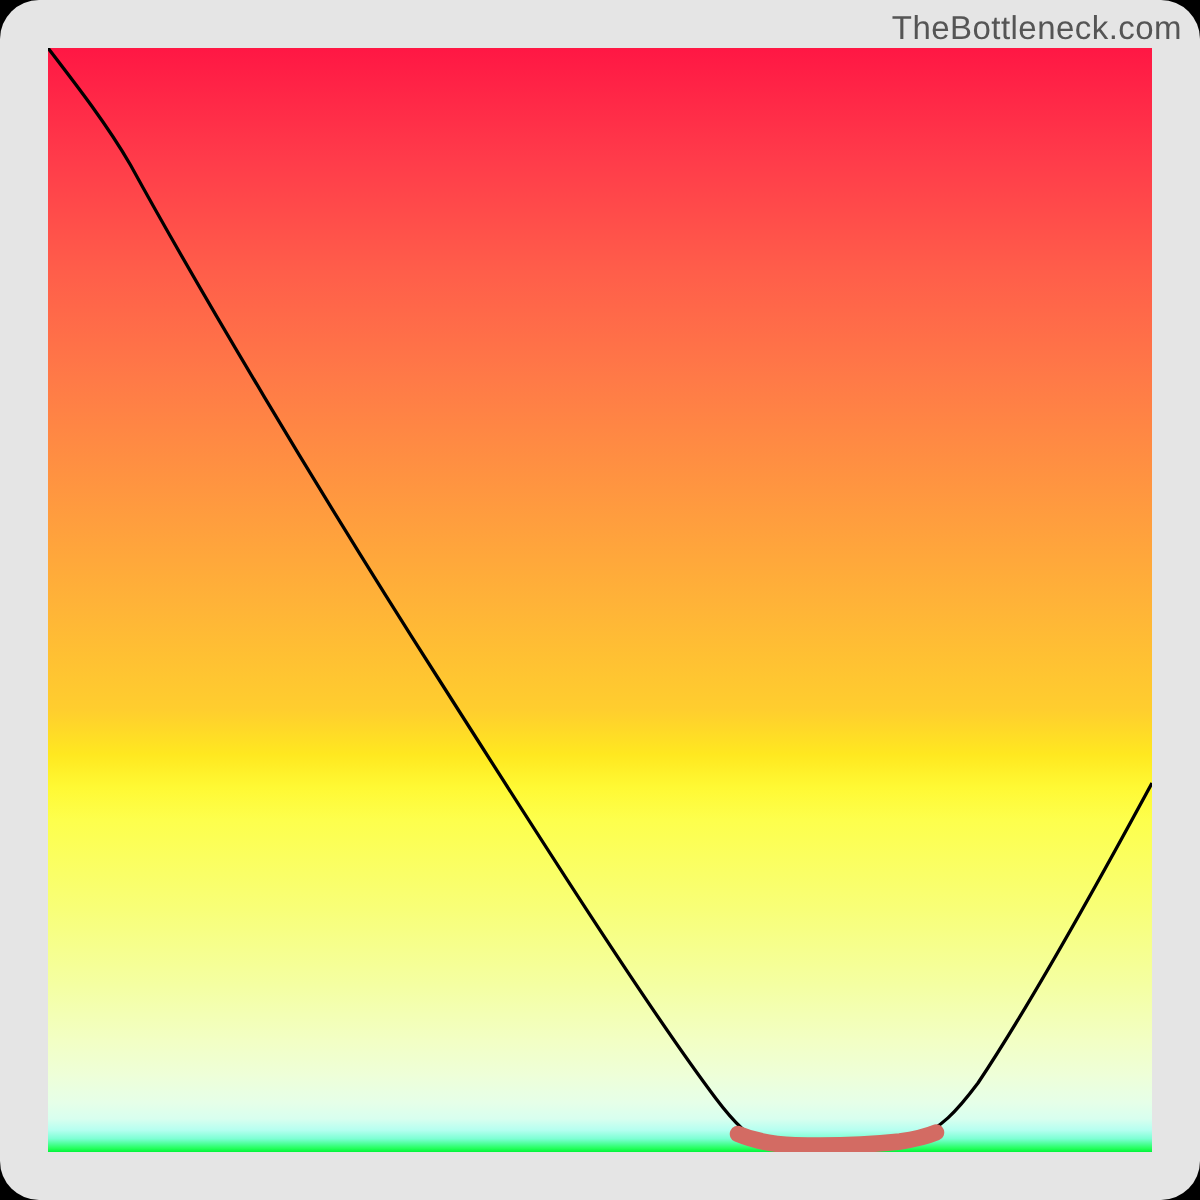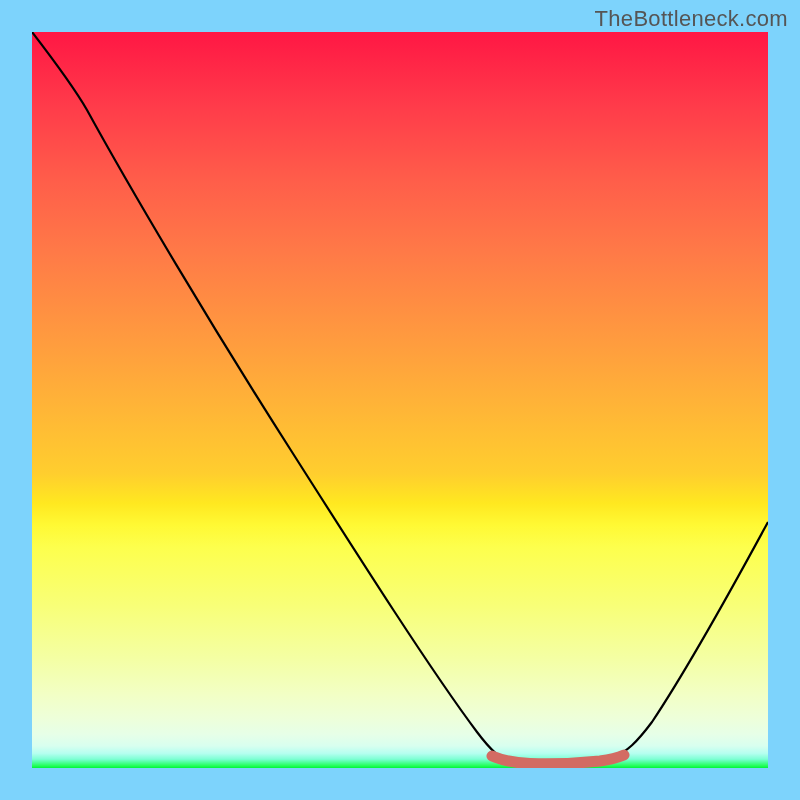--- a/index.html
+++ b/index.html
@@ -8,21 +8,22 @@
     background: #000;
     width: 800px;
     height: 800px;
     position: relative;
     font-family: Arial, sans-serif;
   }
   .container {
     width: 800px;
     height: 800px;
     position: relative;
-    background: #7dd3fc;
+    background: #e5e5e5;
+    border-radius: 26px;
   }
   .watermark {
     position: absolute;
     top: 6px;
     right: 12px;
     color: #555555;
     font-size: 22px;
     font-weight: 500;
     letter-spacing: 0.3px;
     z-index: 10;

